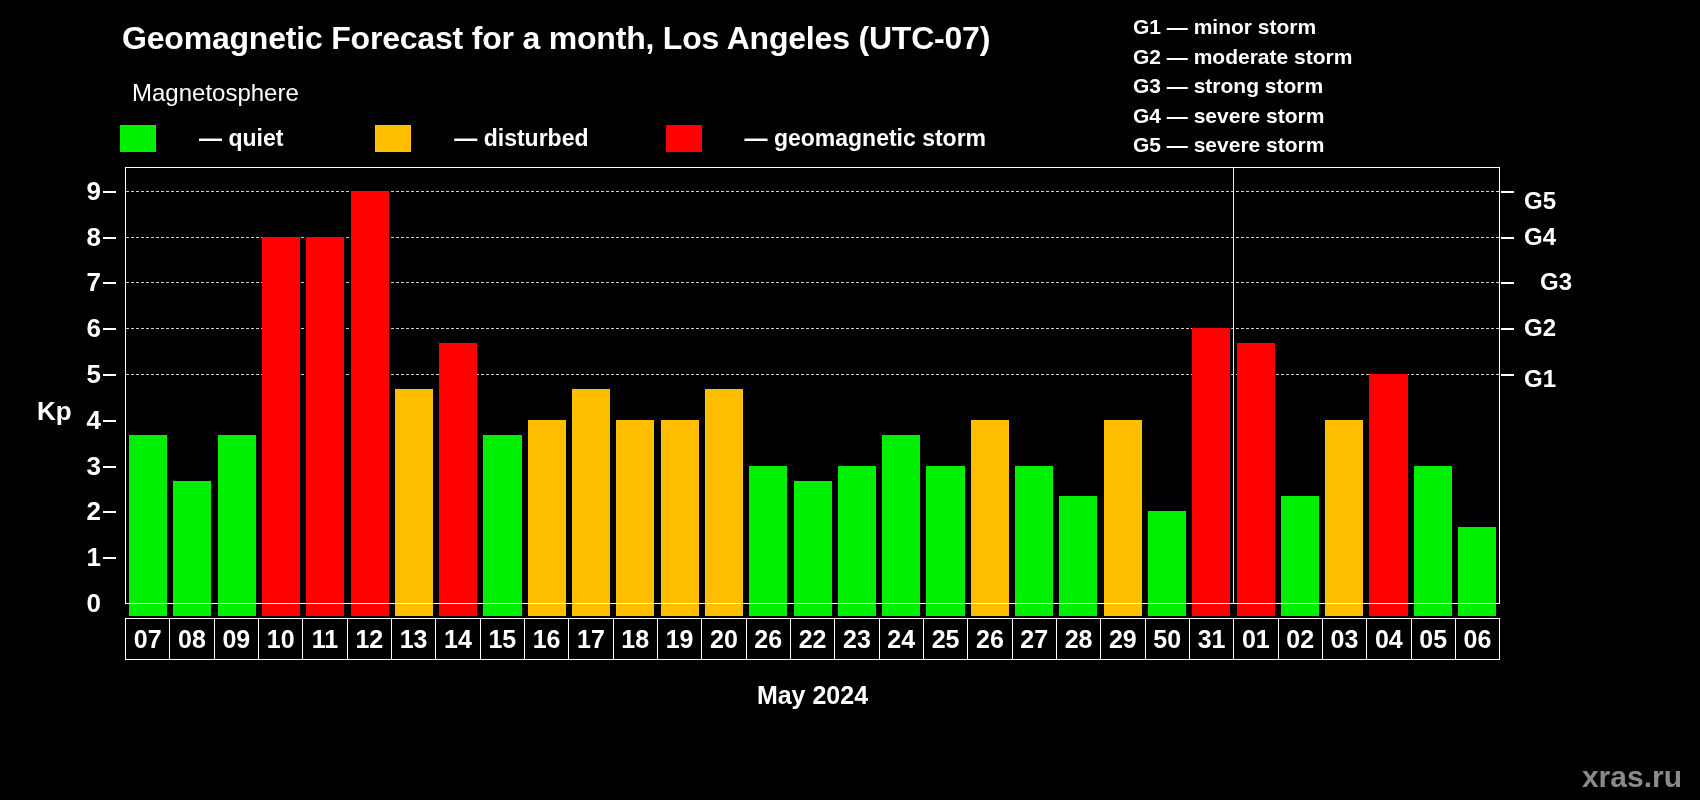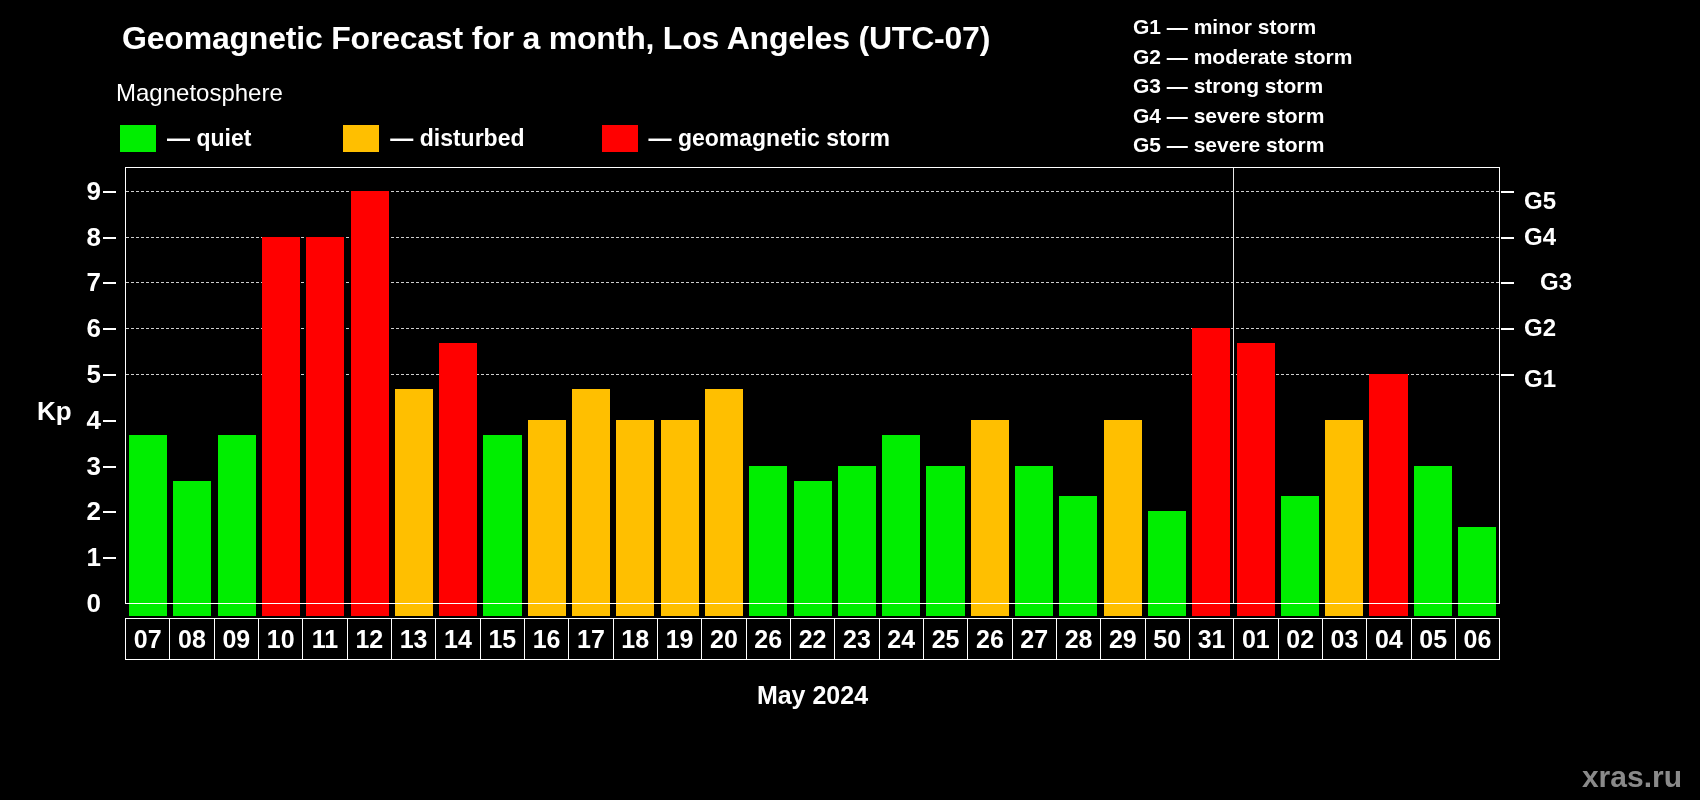--- a/index.html
+++ b/index.html
@@ -6,28 +6,28 @@
   body{
     width:1700px;height:800px;background:#000;overflow:hidden;
     font-family:"Liberation Sans",sans-serif;color:#fff;position:relative;
   }
   
   #title{
     position:absolute;left:122px;top:20px;
     font-size:32px;font-weight:bold;letter-spacing:-0.2px;white-space:nowrap;
   }
   #mag-label{
-    position:absolute;left:116px;top:79px;
+    position:absolute;left:132px;top:79px;
     font-size:24px;font-weight:normal;white-space:nowrap;
   }
   #legend{
     position:absolute;left:120px;top:123px;height:30px;
     display:flex;align-items:center;
   }
-  .lg-item{display:flex;align-items:center;white-space:nowrap;}
+  .lg-item{display:flex;align-items:center;white-space:nowrap;gap:32px;}
   .lg-swatch{width:36px;height:27px;display:block;}
   .lg-text{font-size:23px;font-weight:bold;margin-left:11px;}
   
   #gscale{
     position:absolute;left:1133px;top:12px;
     font-size:21px;font-weight:bold;line-height:29.5px;
   }
   #gscale div{white-space:nowrap;}
   
   #plot-frame{

